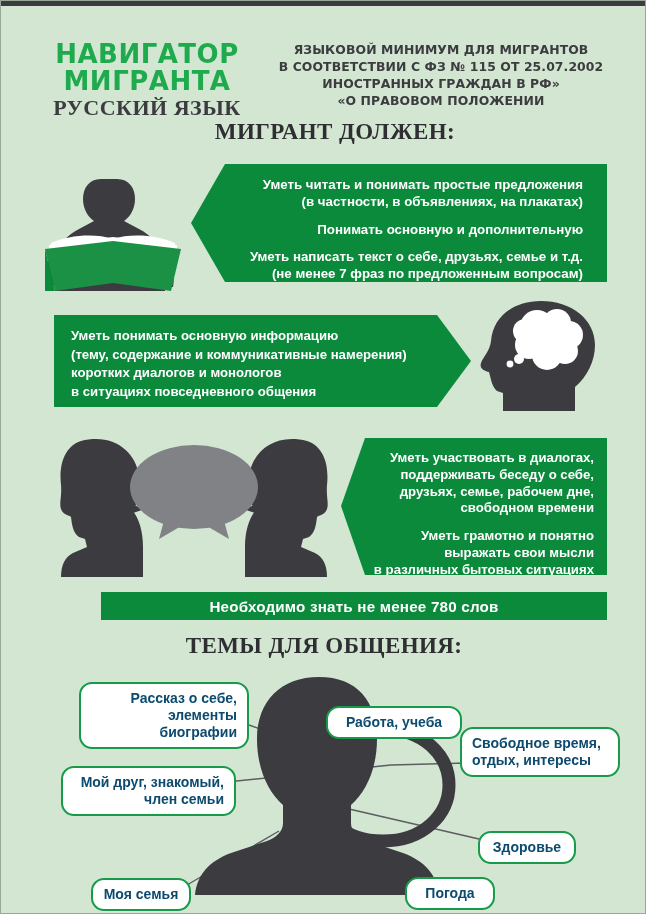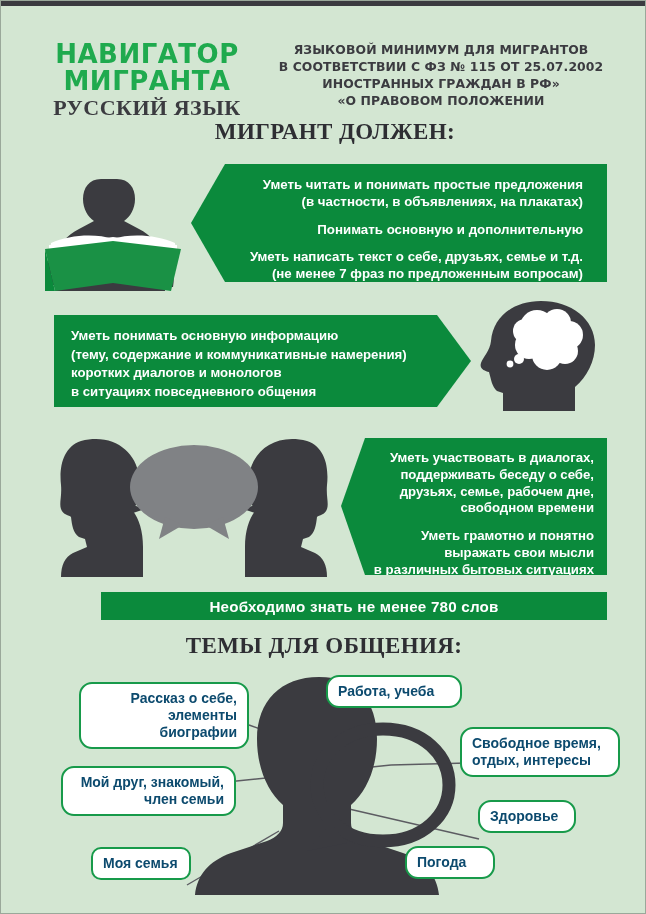--- a/index.html
+++ b/index.html
@@ -126,27 +126,27 @@
     color:#0c4a6e;
     font-weight:700;
     font-size:14px;
     line-height:1.22;
     padding:6px 10px;
     box-sizing:border-box;
     z-index:3;
   }
   .bubble.r{text-align:right;}
   .bubble.l{text-align:left;}
-  .bubble.c{text-align:left;}
+  .bubble.c{text-align:center;margin-top:31px;}
 
   #b-about  {left:78px; top:681px; width:170px;}
   #b-work   {left:325px;top:674px; width:136px;}
   #b-friend {left:60px; top:765px; width:175px;}
   #b-free   {left:459px;top:726px; width:160px;}
-  #b-family {left:90px; top:846px; width:100px;border-radius:10px;}
+  #b-family {left:90px; top:846px; width:100px;}
   #b-health {left:477px;top:799px; width:98px;}
   #b-weather{left:404px;top:845px; width:90px;}
 </style>
 </head>
 <body>
 
 <div id="poster">
 
   <div id="topbar"></div>
 

